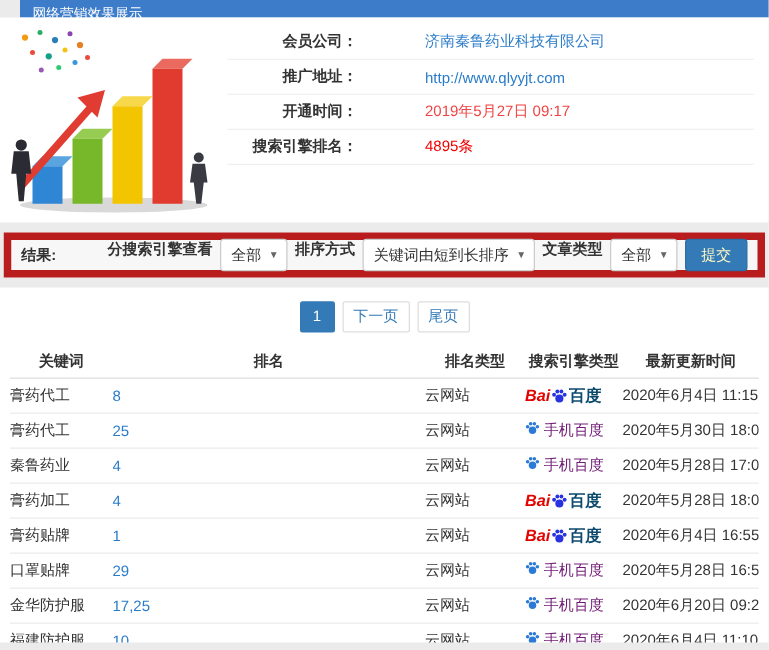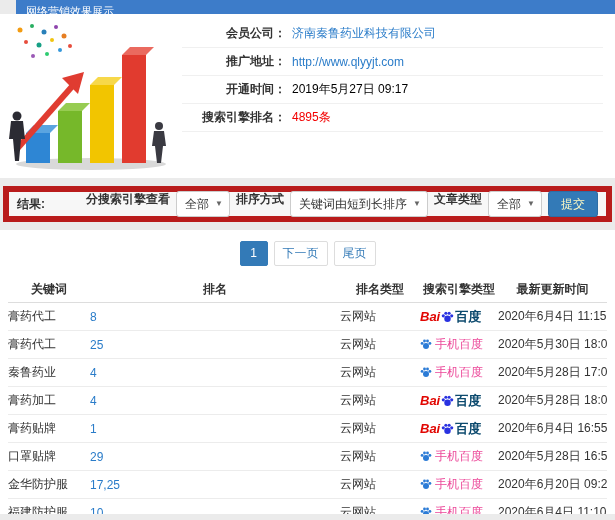--- a/index.html
+++ b/index.html
@@ -9,23 +9,23 @@
     font-family:"Liberation Sans","DejaVu Sans",sans-serif;
     color:#333;
   }
   
   .header{height:14px;line-height:22px;background:var(--header-bg,#3d7cc9);color:#fff;
     font-size:11px;padding:0 10px;margin-left:16px;}
   
   .top-panel{background:#fff;height:164px;display:flex;}
   .chart-wrap{width:176px;flex:none;padding:6px 0 0 6px;}
   .info-table{flex:1;padding:6px 12px 0 0;}
-  .info-row{display:flex;align-items:center;height:27px;border-bottom:1px solid #f0f0f0;font-size:12px;}
+  .info-row{display:flex;align-items:center;height:27px;border-bottom:1px solid #f0f0f0;font-size:12px;gap:48px;}
   .info-label{width:104px;flex:none;text-align:right;font-weight:bold;color:#333;}
-  .info-value{margin-left:6px;color:#000000;}
+  .info-value{margin-left:6px;color:#ef4444;}
   .info-value.link{color:var(--link-blue,#2a7cc9);cursor:pointer;}
   .info-value.highlight{color:var(--highlight-red,#f20000);}
   
   .filter-panel{margin:8px 3px;height:36px;background:#f7f7f7;border:6px solid #b91c1c;
     display:flex;align-items:center;padding:0 8px;font-size:12px;box-sizing:border-box;}
   .result-label{font-weight:bold;color:#333;}
   .filter-controls{margin-left:auto;display:flex;align-items:flex-start;gap:6px;}
   .fc-label{color:#333;font-weight:bold;}
   .fake-select{position:relative;background:#fff;border:1px solid #ccc;border-radius:3px;
     height:24px;line-height:24px;padding:0 20px 0 8px;cursor:pointer;white-space:nowrap;color:#333;}
@@ -47,21 +47,21 @@
     overflow:hidden;white-space:nowrap;}
   .c-kw{color:#444;}
   .rank-link{color:var(--link-blue,#2a7cc9);cursor:pointer;}
   .c-type{color:#666;}
   .c-time{color:#555;}
   
   .baidu-logo{display:inline-flex;align-items:center;font-weight:bold;}
   .baidu-logo .bai{color:#e10602;font-size:13px;font-style:italic;}
   .baidu-logo .paw{margin:0 1px;}
   .baidu-logo .hanzi{color:#0c4a6e;font-size:13px;}
-  .mobile-logo{display:inline-flex;align-items:center;gap:3px;color:#ec4899;font-size:12px;}
+  .mobile-logo{display:inline-flex;align-items:flex-start;gap:3px;color:#701a75;font-size:12px;}
 </style>
 </head>
 <body style="--header-bg: #3d7cc9; --accent: #337ab7; --link-blue: #2a7cc9; --highlight-red: #f20000;">
 
 <div class="header">
   <span>网络营销效果展示</span>
 </div>
 
 <div class="top-panel">
   <div class="chart-wrap">

